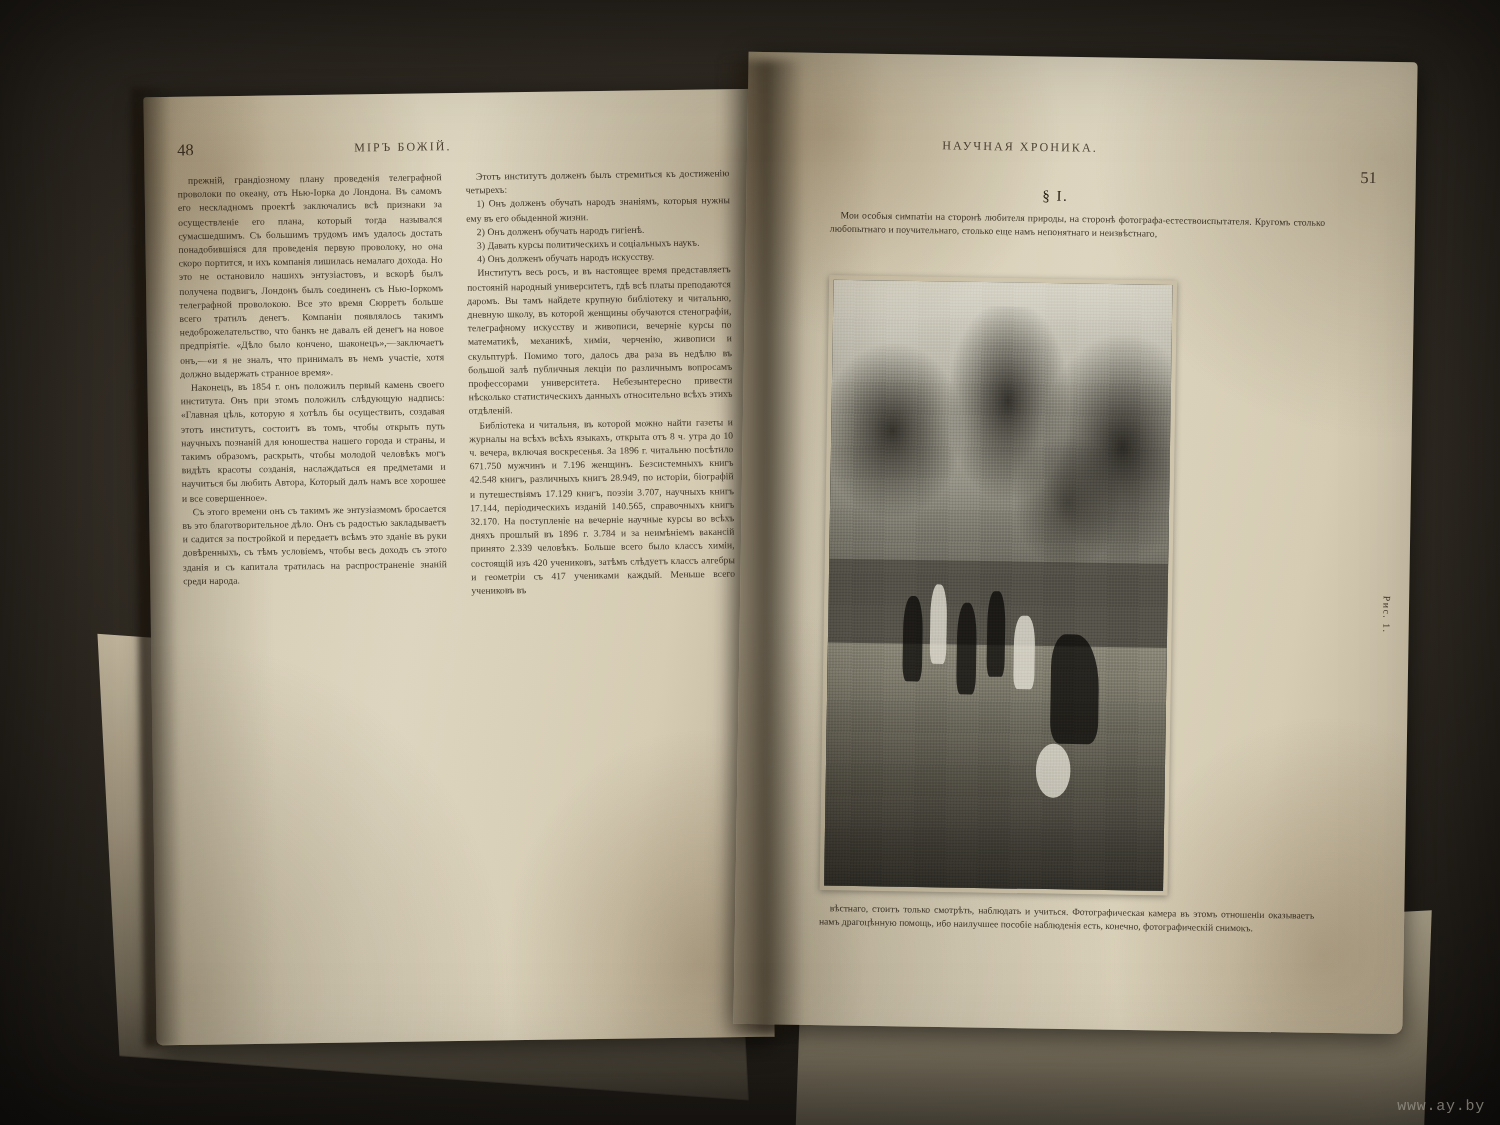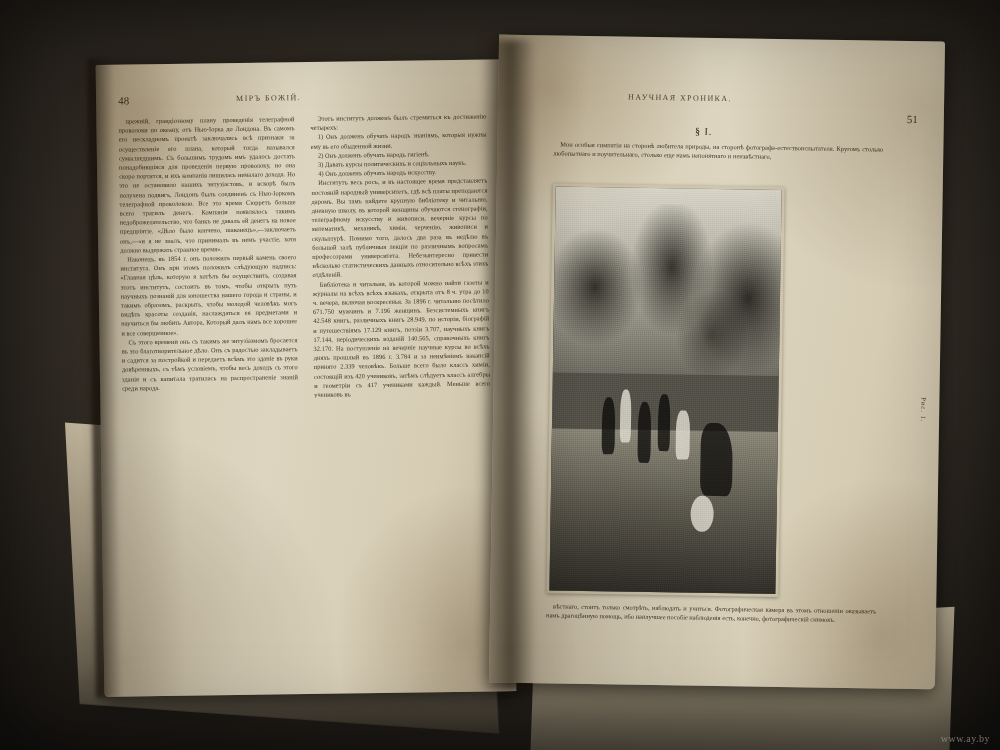--- a/index.html
+++ b/index.html
@@ -236,21 +236,21 @@
     text-align: justify;
     color: #32281c;
     opacity: .92;
   }
   .figure-note p { margin: 0; text-indent: 7px; }
 
   .watermark {
     position: absolute;
     right: 10px;
     bottom: 6px;
-    font-family: Liberation Serif, serif;
+    font-family: Liberation Mono, monospace;
     font-size: 10px;
     color: #9a968c;
     opacity: .75;
     letter-spacing: .5px;
   }
 
   
   .softness {
     position: absolute;
     inset: 0;

